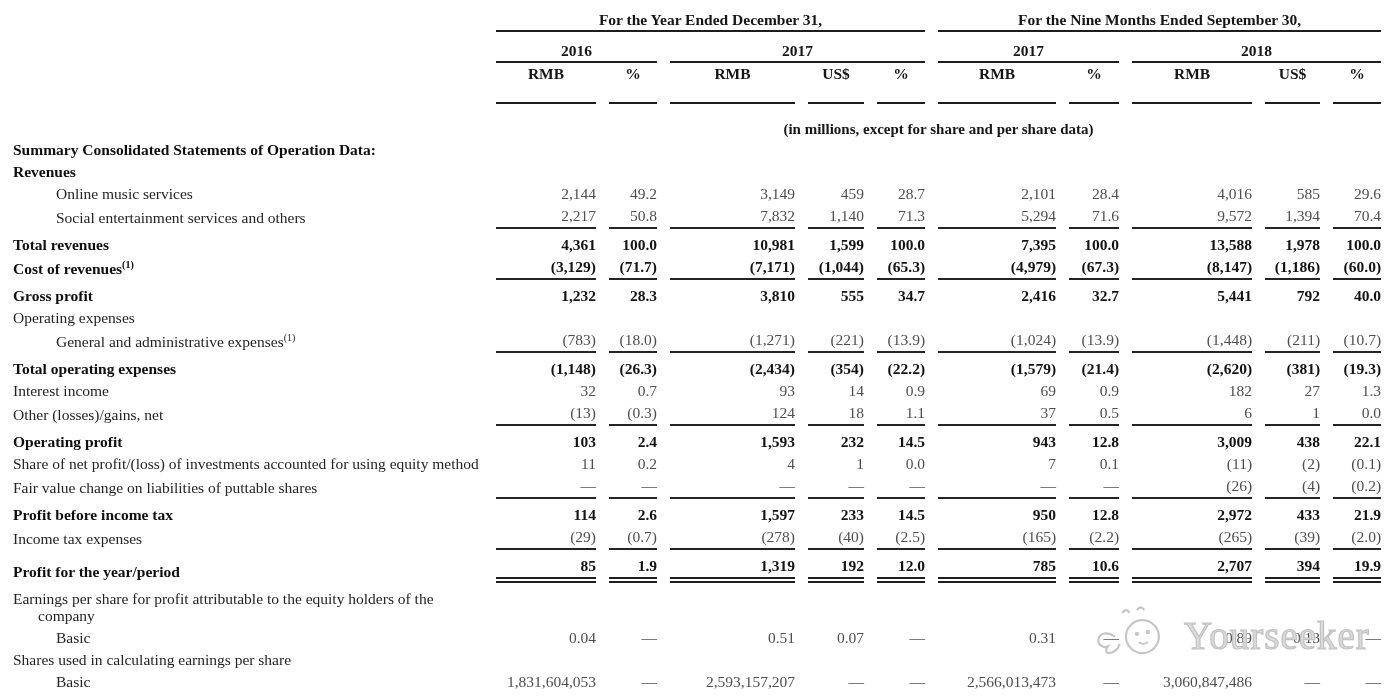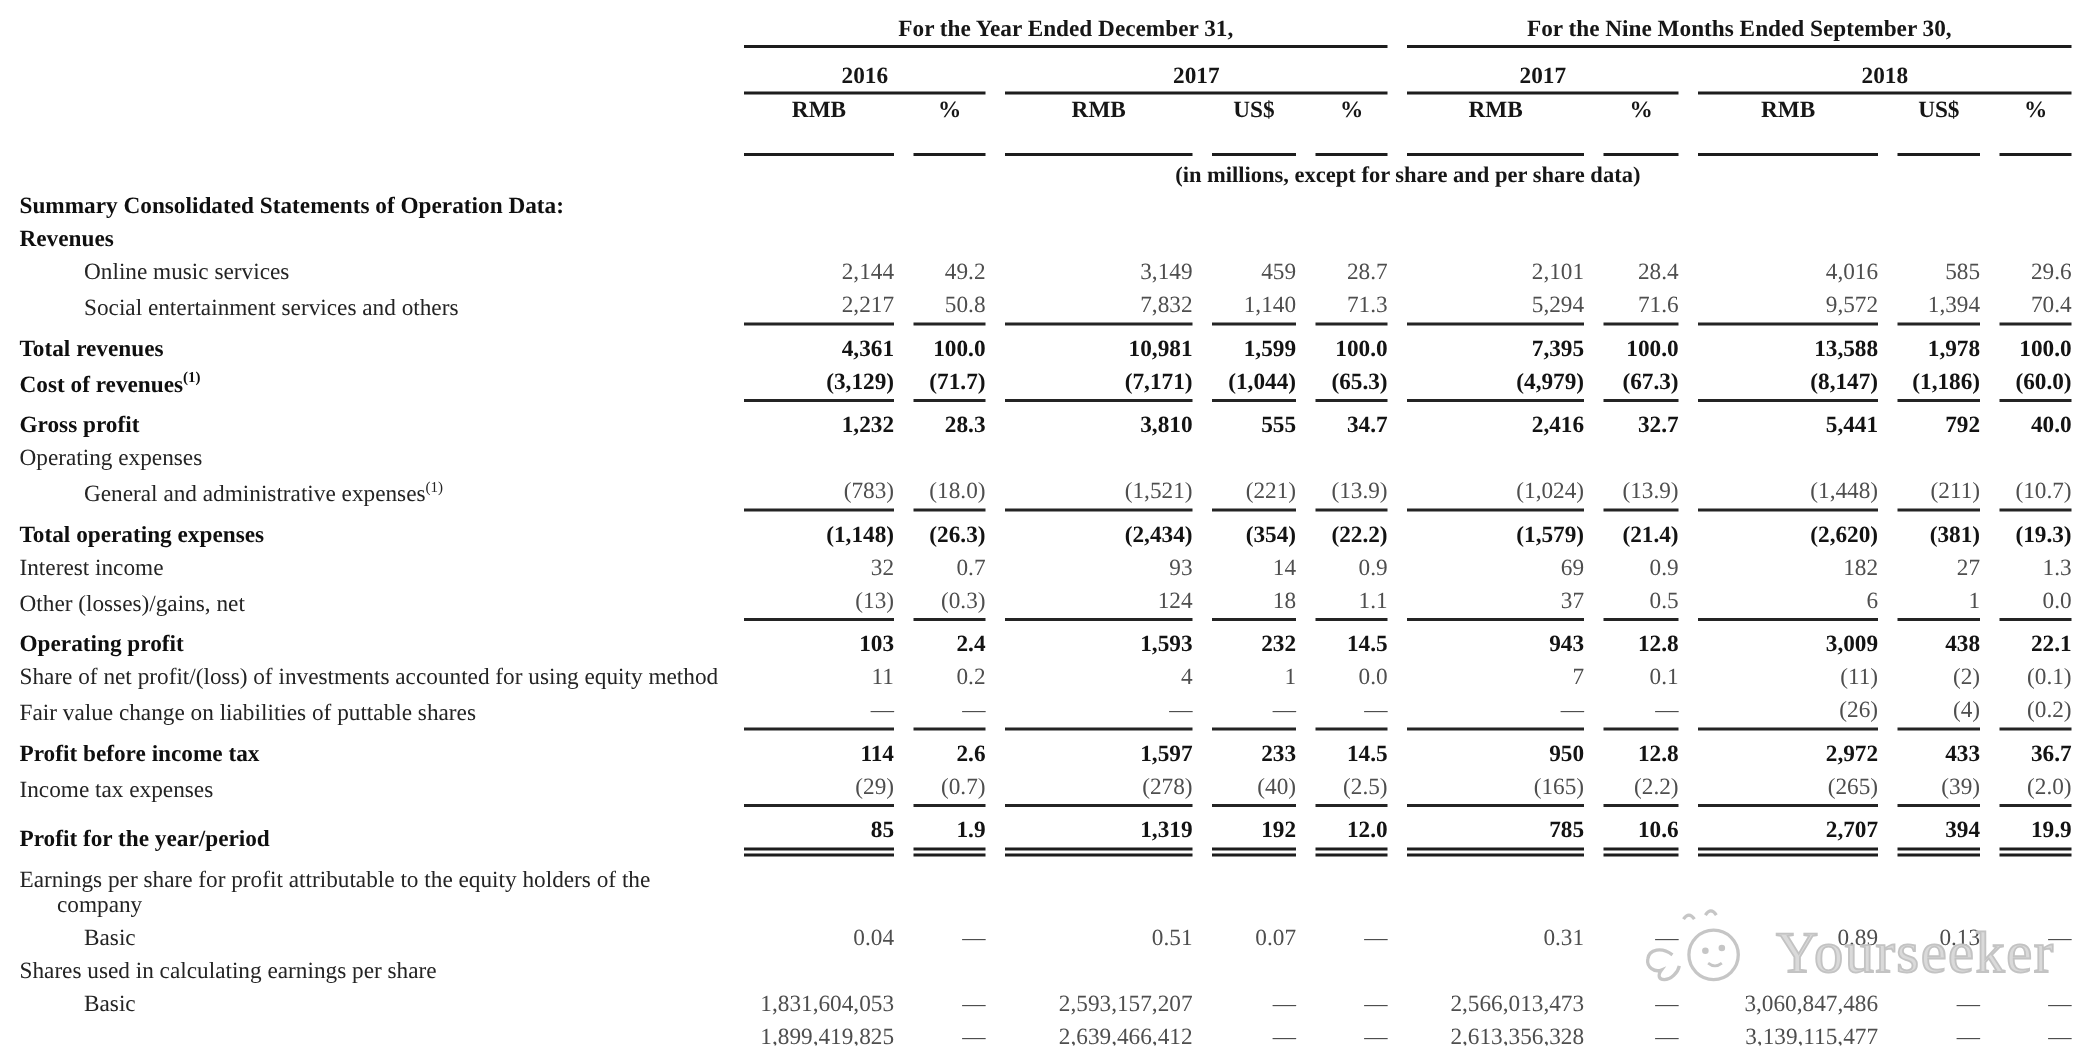--- a/index.html
+++ b/index.html
@@ -14,21 +14,21 @@
   col.c-lbl{width:470px;}
   col.c-rmb16{width:100px;} col.c-pct16{width:48px;}
   col.c-rmb17{width:125px;} col.c-usd17{width:56px;} col.c-pct17{width:48px;}
   col.c-rmb9m{width:118px;} col.c-pct9m{width:50px;}
   col.c-rmb18{width:120px;} col.c-usd18{width:55px;} col.c-pct18{width:48px;}
 
   thead th{font-weight:bold;font-size:15.5px;color:#161616;padding:1px 0 1px 0;line-height:18px;vertical-align:bottom;margin-top:38px;}
   th.grp{text-align:center;border-bottom:2px solid #1d1d1d;padding-bottom:1px;}
   th.yr{text-align:center;border-bottom:2px solid #1d1d1d;padding-top:10px;padding-bottom:1px;}
   th.cur{text-align:center;border-bottom:2px solid #1d1d1d;padding-top:2px;padding-bottom:19px;}
-  tr.note-row th{text-align:center;font-size:15px;padding-top:4px;padding-bottom:0;}
+  tr.note-row th{text-align:center;font-size:15px;padding-top:16px;padding-bottom:0;}
 
   tbody td{font-size:15.5px;line-height:17px;padding:2.5px 0;vertical-align:bottom;}
   td.lbl{color:#242424;padding-left:25px;text-indent:-25px;margin-left:12px;}
   td.lbl.ind1{padding-left:43px;text-indent:0;}
   td.num{text-align:right;color:#4e4e4e;white-space:nowrap;}
   .b{font-weight:bold;}
   td.num.b{color:#131313;}
   td.lbl.b{color:#0f0f0f;}
   td.ru{border-bottom:2px solid #242424;padding-bottom:3px;}
   td.rud{border-bottom:6px double #1d1d1d;padding-bottom:3px;margin-top:22px;}
@@ -192,21 +192,21 @@
         <td class="num"></td>
         <td class="num"></td>
         <td class="num"></td>
         <td class="num"></td>
         <td class="num"></td>
       </tr>
       <tr>
         <td class="lbl ind1"><span>General and administrative expenses</span><sup>(1)</sup></td>
         <td class="num ru">(783)</td>
         <td class="num ru">(18.0)</td>
-        <td class="num ru">(1,521)</td>
+        <td class="num ru">(1,271)</td>
         <td class="num ru">(221)</td>
         <td class="num ru">(13.9)</td>
         <td class="num ru">(1,024)</td>
         <td class="num ru">(13.9)</td>
         <td class="num ru">(1,448)</td>
         <td class="num ru">(211)</td>
         <td class="num ru">(10.7)</td>
       </tr>
       <tr class="gap">
         <td class="lbl b"><span>Total operating expenses</span></td>
@@ -290,21 +290,21 @@
         <td class="lbl b"><span>Profit before income tax</span></td>
         <td class="num b">114</td>
         <td class="num b">2.6</td>
         <td class="num b">1,597</td>
         <td class="num b">233</td>
         <td class="num b">14.5</td>
         <td class="num b">950</td>
         <td class="num b">12.8</td>
         <td class="num b">2,972</td>
         <td class="num b">433</td>
-        <td class="num b">36.7</td>
+        <td class="num b">21.9</td>
       </tr>
       <tr>
         <td class="lbl"><span>Income tax expenses</span></td>
         <td class="num ru">(29)</td>
         <td class="num ru">(0.7)</td>
         <td class="num ru">(278)</td>
         <td class="num ru">(40)</td>
         <td class="num ru">(2.5)</td>
         <td class="num ru">(165)</td>
         <td class="num ru">(2.2)</td>

